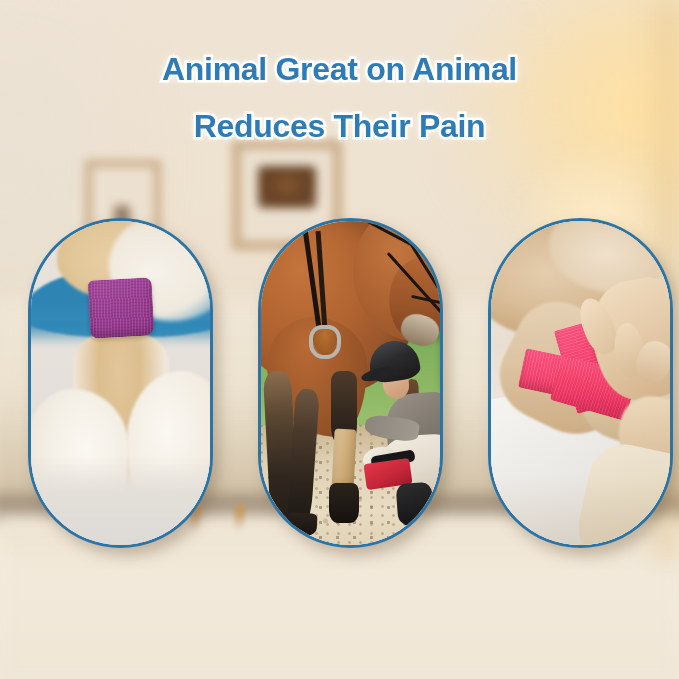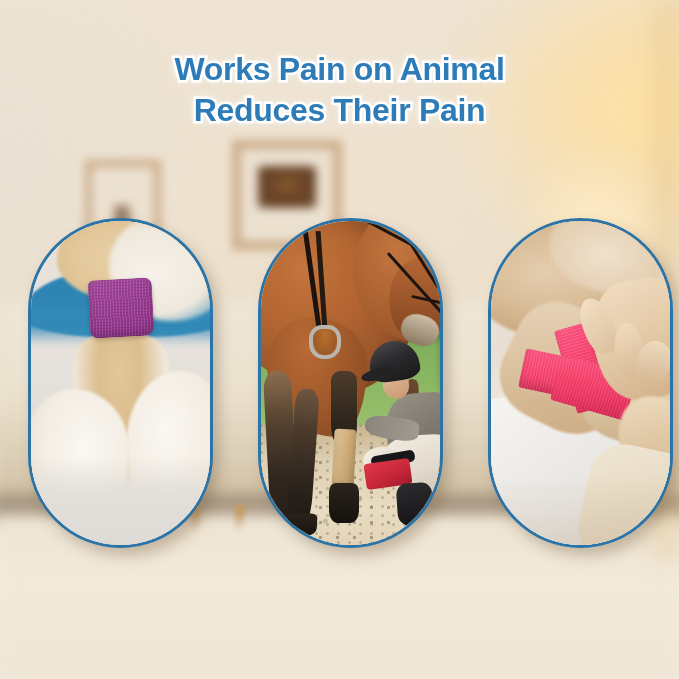--- a/index.html
+++ b/index.html
@@ -165,21 +165,21 @@
     font-size: 32px;
     font-weight: bold;
     letter-spacing: -0.3px;
     color: #2d7cb8;
     -webkit-text-stroke: 5px #ffffff;
     paint-order: stroke fill;
     text-shadow:
       0 0 7px rgba(255,255,255,0.95),
       0 0 12px rgba(255,255,255,0.7);
   }
-  .headline .hl-2 { margin-top: 6px; }
+  .headline .hl-2 { margin-top: 22px; }
 
   
   .panel {
     position: absolute;
     width: 185px;
     height: 330px;
     top: 218px;
     border-radius: 93px;
     border: 3px solid #2a74a8;
     box-sizing: border-box;
@@ -669,21 +669,21 @@
     <div class="sofa-seat"></div>
     <div class="sofa-shadow"></div>
     <div class="sofa-leg" style="left:190px;"></div>
     <div class="sofa-leg" style="left:234px;"></div>
     <div class="sofa-leg" style="left:594px;"></div>
     <div class="floor"></div>
     <div class="wall-right-edge"></div>
   </div>
 
   <div class="headline">
-    <span class="hl hl-1">Works Pain on Animal</span>
+    <span class="hl hl-1">Animal Great on Animal</span>
     <span class="hl hl-2">Reduces Their  Pain</span>
   </div>
 
   <div class="panel panel-1">
     <div class="ph">
       <div class="p1-bg"></div>
       <div class="p1-blanket"></div>
       <div class="p1-headfur"></div>
       <div class="p1-whitefur-top"></div>
       <div class="p1-leg-main"></div>

